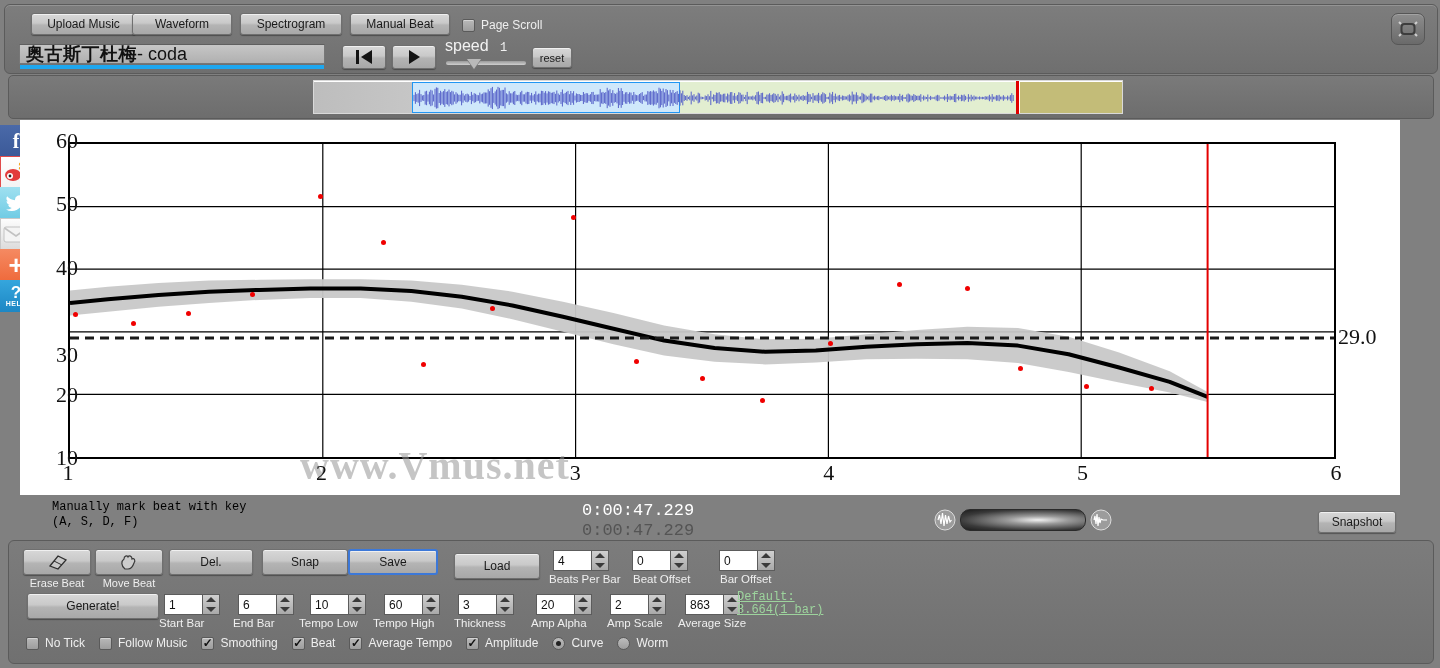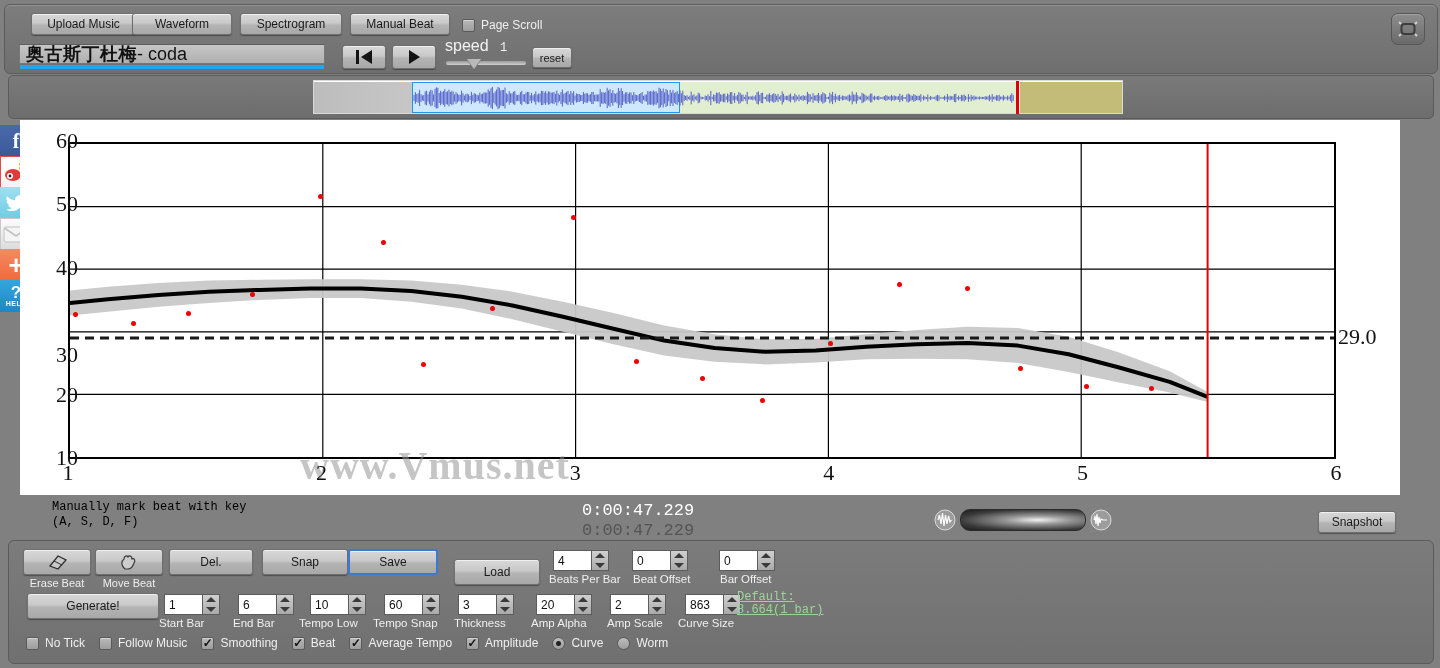--- a/index.html
+++ b/index.html
@@ -800,21 +800,21 @@
 
     <div class="btn bigbtn" style="left:160px;top:8px;width:84px">
         <span>Del.</span>
       </div>
     <div class="btn bigbtn" style="left:253px;top:8px;width:86px">
         <span>Snap</span>
       </div>
     <div class="btn bigbtn focus" style="left:339px;top:8px;width:90px">
         <span>Save</span>
       </div>
-    <div class="btn bigbtn" style="left:445px;top:18px;width:86px">
+    <div class="btn bigbtn" style="left:445px;top:12px;width:86px">
         <span>Load</span>
       </div>
 
     <div id="spinrow1">
         <div class="spin" style="left: 544px; top: 9px;">
           <input type="text" value="4" style="">
           <div class="arrows">
             <div class="ar-up"></div>
             <div class="ar-dn"></div>
           </div>
@@ -866,21 +866,21 @@
           </div>
         </div>
         <div class="fieldcap" style="left: 290px; top: 76px;">Tempo Low</div>
         <div class="spin" style="left: 375px; top: 53px;">
           <input type="text" value="60" style="">
           <div class="arrows">
             <div class="ar-up"></div>
             <div class="ar-dn"></div>
           </div>
         </div>
-        <div class="fieldcap" style="left: 364px; top: 76px;">Tempo Snap</div>
+        <div class="fieldcap" style="left: 364px; top: 76px;">Tempo High</div>
         <div class="spin" style="left: 449px; top: 53px;">
           <input type="text" value="3" style="">
           <div class="arrows">
             <div class="ar-up"></div>
             <div class="ar-dn"></div>
           </div>
         </div>
         <div class="fieldcap" style="left: 445px; top: 76px;">Thickness</div>
         <div class="spin" style="left: 527px; top: 53px;">
           <input type="text" value="20" style="">
@@ -898,21 +898,21 @@
           </div>
         </div>
         <div class="fieldcap" style="left: 598px; top: 76px; text-align: right;">Amp Scale</div>
         <div class="spin" style="left: 676px; top: 53px;">
           <input type="text" value="863" style="">
           <div class="arrows">
             <div class="ar-up"></div>
             <div class="ar-dn"></div>
           </div>
         </div>
-        <div class="fieldcap" style="left: 669px; top: 76px;">Curve Size</div>
+        <div class="fieldcap" style="left: 669px; top: 76px;">Average Size</div>
       </div>
     <div class="defnote" style="left:728px;top:50px"><span>Default:</span>
 <span>8.664(1 bar)</span></div>
 
   </div>
 
   <div class="chkrow" id="optionrow">
       <div class="chkwrap">
         <span class="chk"></span>
         <span class="chklabel">No Tick</span>

